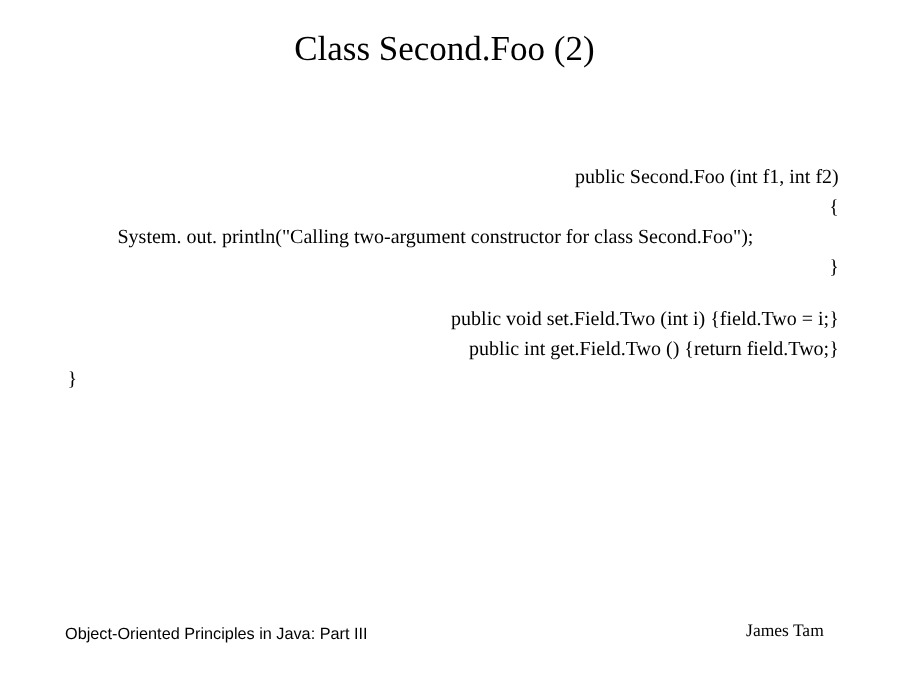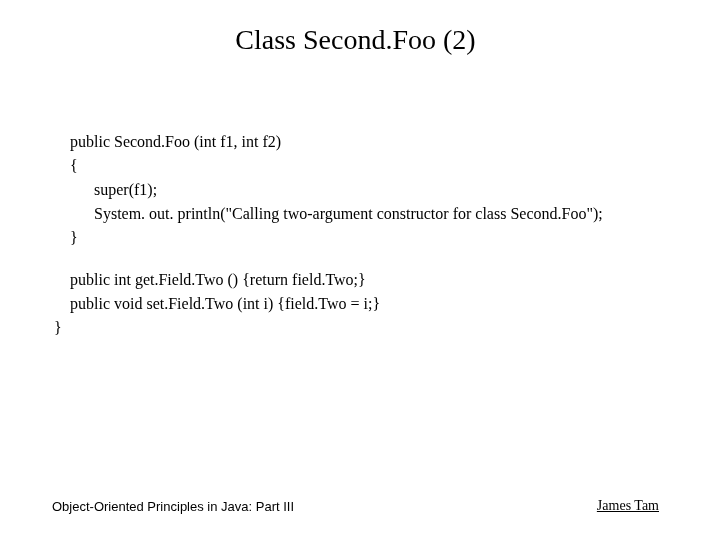--- a/index.html
+++ b/index.html
@@ -33,55 +33,53 @@
     position: absolute;
     top: 130px;
     left: 70px;
     right: 40px;
     font-size: 16px;
     line-height: 1.5;
   }
   .code-block .line {
     white-space: pre;
   }
-  .indent1 { padding-left: 0; }
+  .indent1 { padding-left: 0; text-align: right; }
   .indent2 { padding-left: 24px; }
   .gap { height: 18px; }
   .footer-left {
     position: absolute;
     bottom: 26px;
     left: 52px;
     font-family: Arial, Helvetica, sans-serif;
     font-size: 13px;
     text-align: center;
   }
   .footer-right {
     position: absolute;
     bottom: 26px;
     right: 52px;
     font-family: "Times New Roman", Times, serif;
     font-size: 14px;
-    text-decoration: underline;
   }
 </style>
 </head>
 <body>
 
 <div class="slide">
 
   <div class="title">Class Second.Foo (2)</div>
 
   <div class="code-block">
     <div class="line indent1">public Second.Foo (int f1, int f2)</div>
     <div class="line indent1">{</div>
-    <div class="line indent2">super(f1);</div>
     <div class="line indent2">System. out. println("Calling two-argument constructor for class Second.Foo");</div>
     <div class="line indent1">}</div>
     <div class="gap"></div>
+    <div class="line indent1">public void set.Field.Two (int i) {field.Two = i;}</div>
     <div class="line indent1">public int get.Field.Two () {return field.Two;}</div>
-    <div class="line indent1">public void set.Field.Two (int i) {field.Two = i;}</div>
     <div class="line" style="margin-left:-16px;">}</div>
   </div>
 
   <div class="footer-left">Object-Oriented Principles in Java: Part III</div>
   <div class="footer-right">James Tam</div>
 
 </div>
 
 </body></html>

